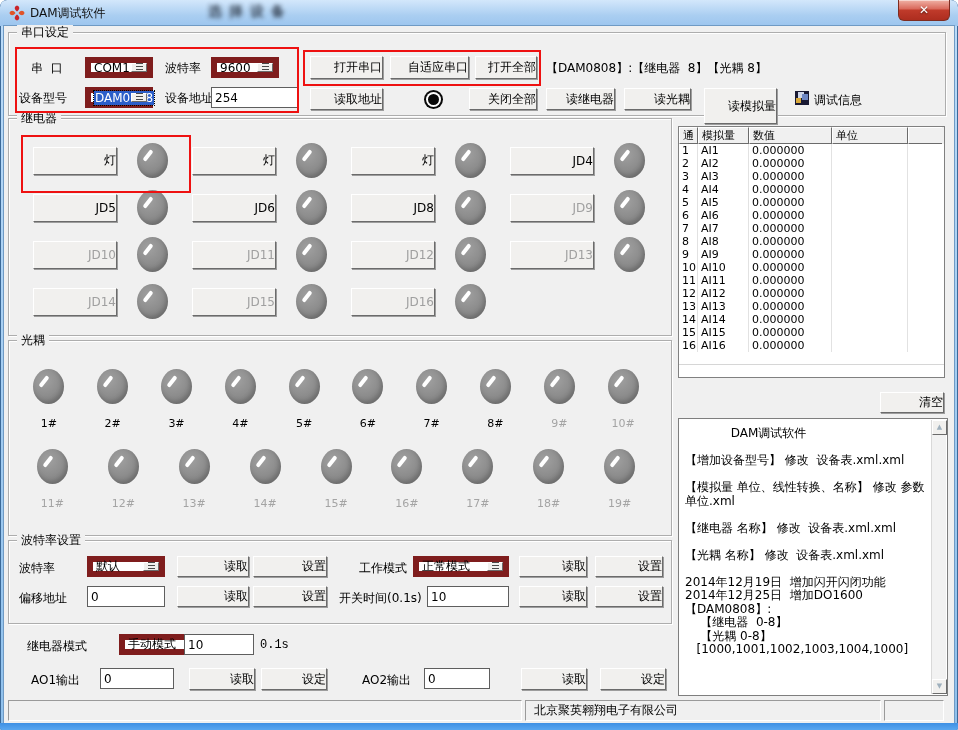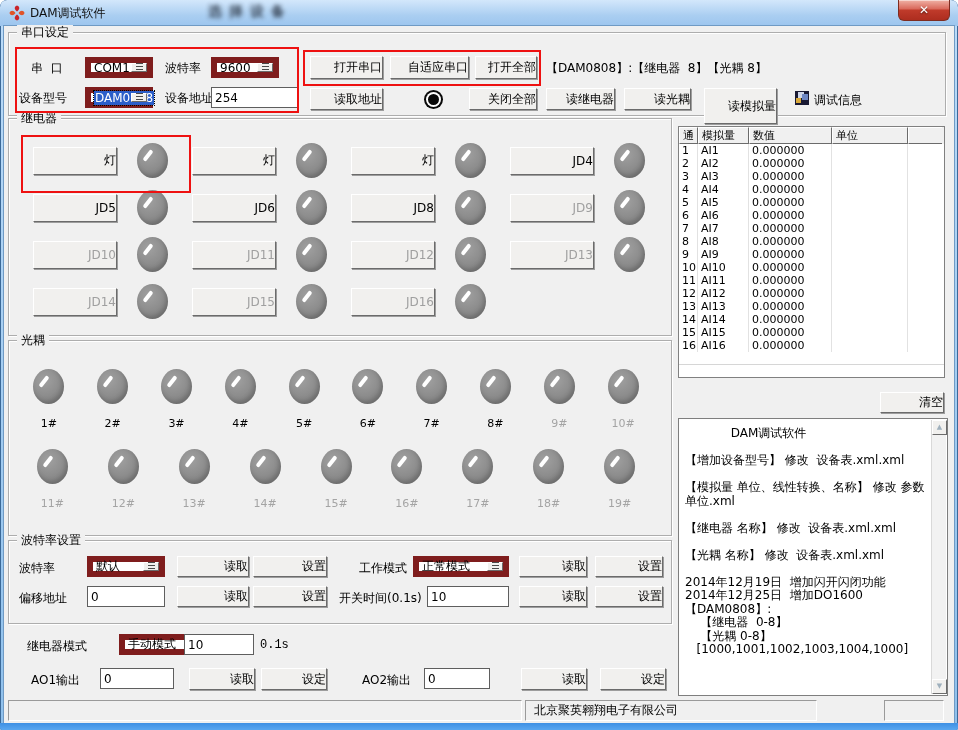--- a/index.html
+++ b/index.html
@@ -561,16 +561,16 @@
 
           <div class="info-line">   [1000,1001,1002,1003,1004,1000]</div>
         </div>
       <div class="vscroll">
         <span class="sb-btn" style="top:0;"><span>▲</span></span>
         <span class="sb-btn" style="bottom:0;"><span>▼</span></span>
       </div>
     </div>
 
     <div class="status-cell" style="left:4px;top:674px;width:514px;"></div>
-    <div class="status-cell" style="left:521px;top:674px;width:292px;"><span>北京聚英翱翔电子有限公司</span></div>
+    <div class="status-cell" style="left:521px;top:674px;width:356px;"><span>北京聚英翱翔电子有限公司</span></div>
     <div class="status-cell" style="left:880px;top:674px;width:60px;"></div>
   </div>
 </div>
 
 </body></html>

